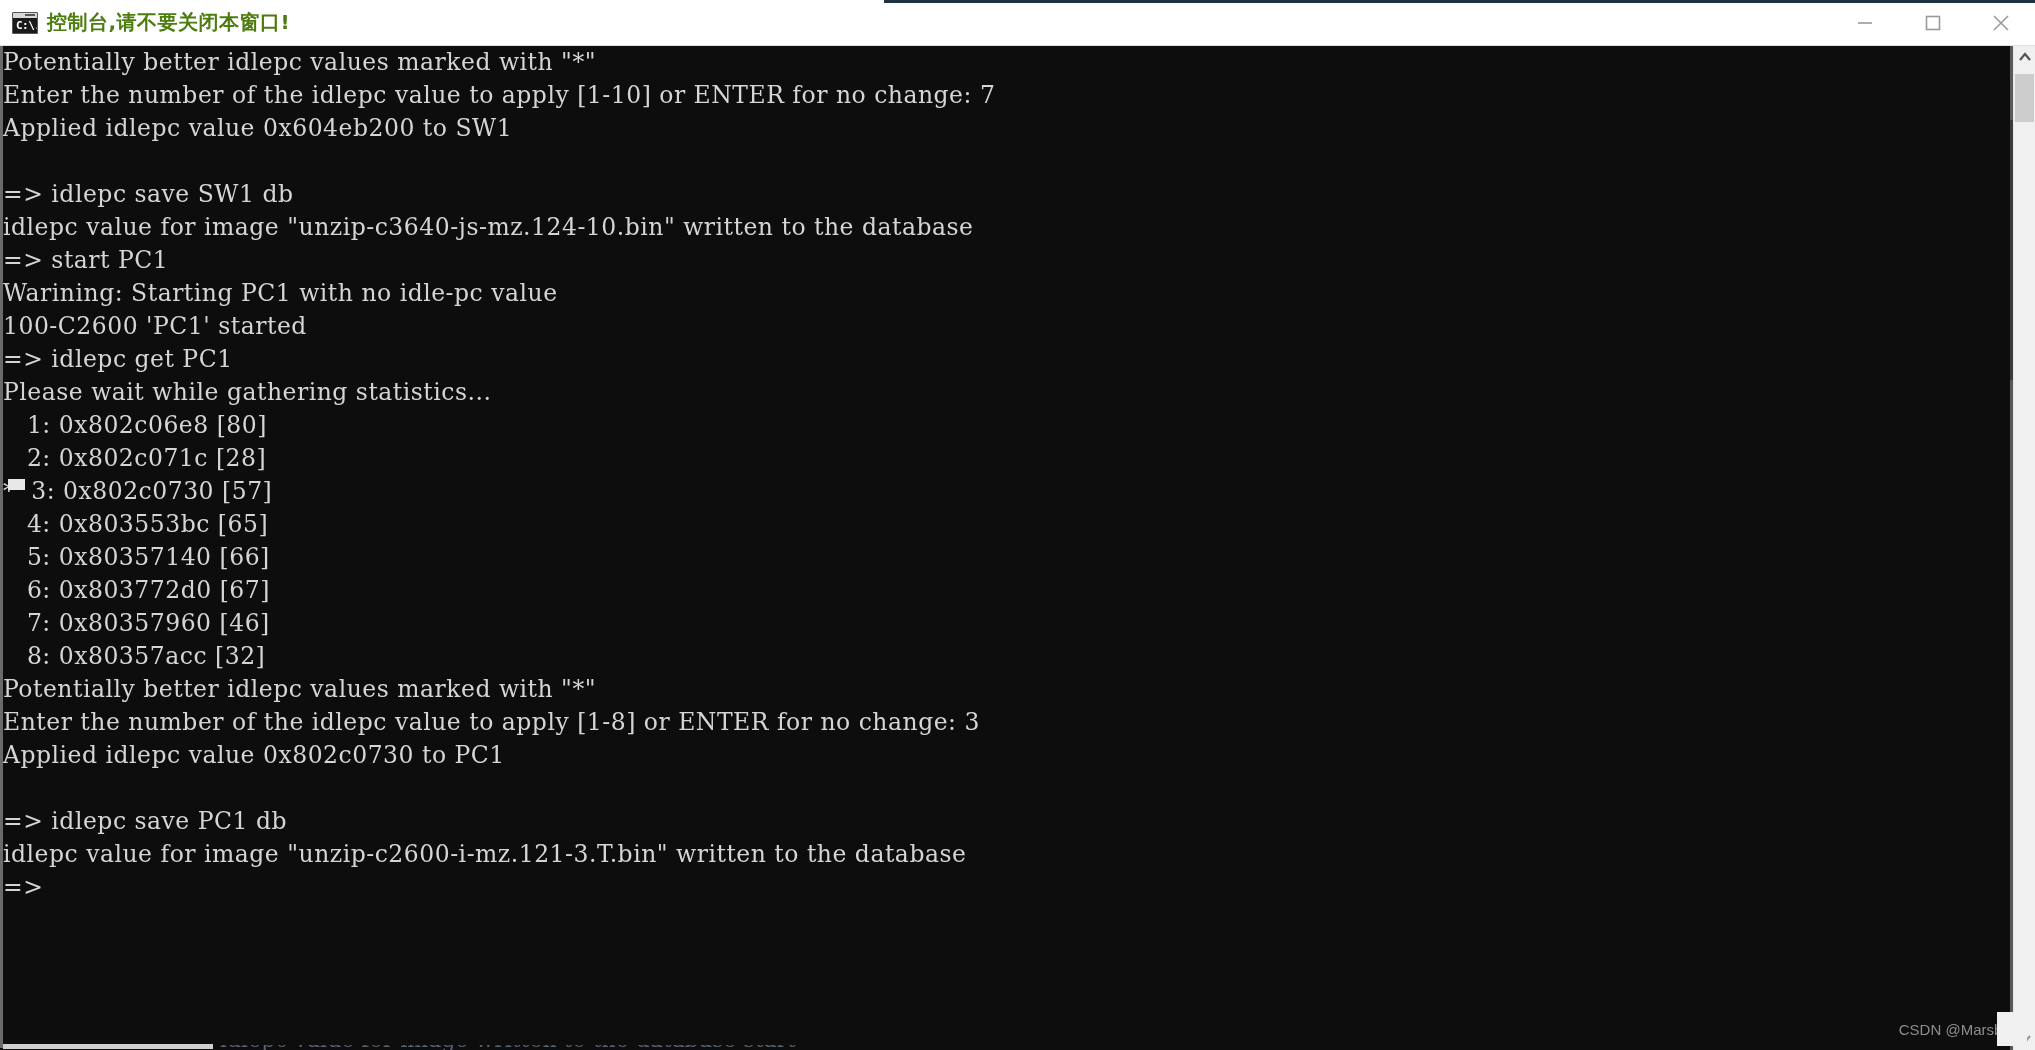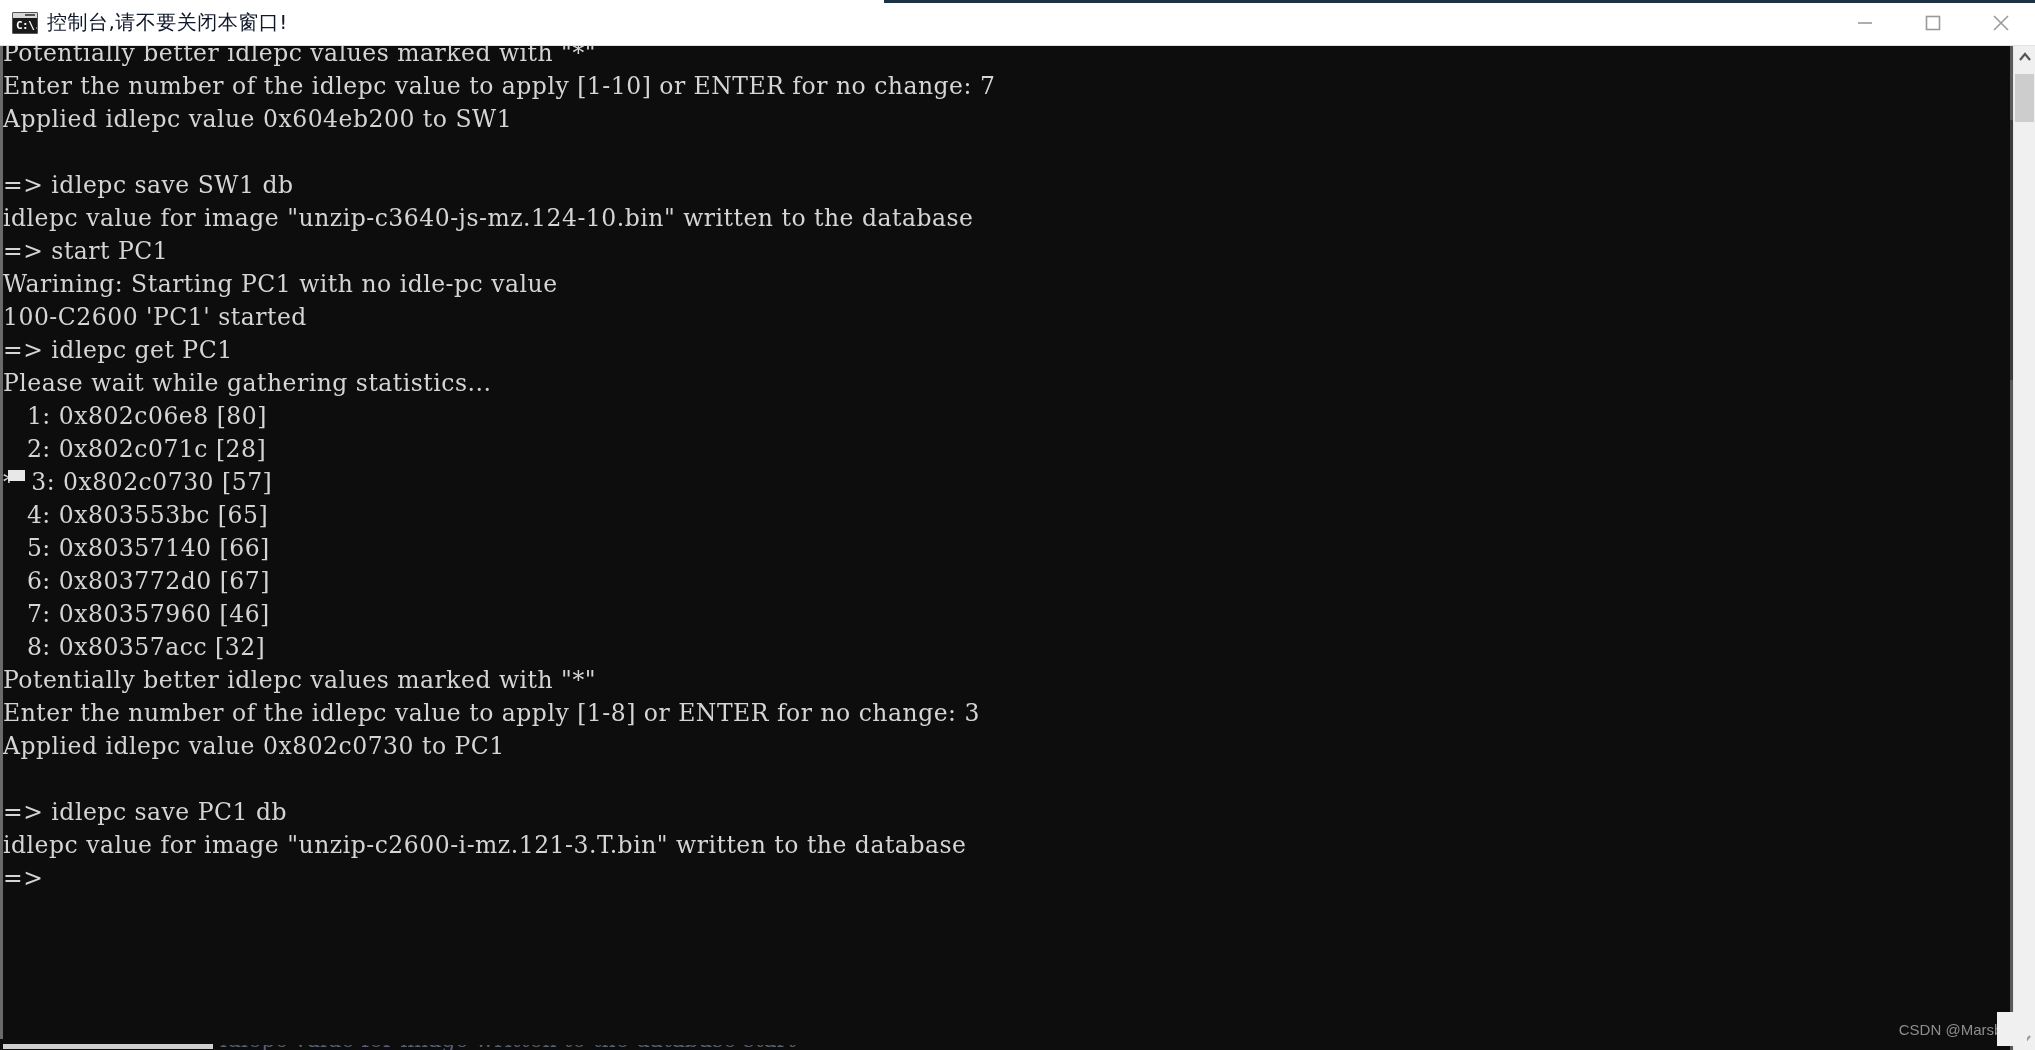--- a/index.html
+++ b/index.html
@@ -67,40 +67,41 @@
     left: 3px; top: 7px;
     color: #ffffff;
     font-family: "DejaVu Sans Mono", monospace;
     font-size: 11px;
     font-weight: bold;
     line-height: 11px;
     letter-spacing: -0.5px;
   }
   #titlebar-title {
     font-size: 20px;
-    color: #0f172a;
+    color: #4d7c0f;
     font-family: "DejaVu Sans", sans-serif;
     white-space: nowrap;
     letter-spacing: 0.5px;
+    font-weight: bold;
   }
   #titlebar-spacer { flex: 1 1 auto; }
 
   .win-btn {
     width: 68px; height: 45px;
     display: flex;
     align-items: center;
     justify-content: center;
     flex: 0 0 auto;
   }
   .win-btn svg { display: block; }
 
   
   #terminal-wrap {
     position: absolute;
-    top: 35px; left: 0;
+    top: 44px; left: 0;
     width: 2035px;
     height: 1004px;
     background: #0d0d0d;
   }
   #terminal-left-border {
     position: absolute;
     top: 0; left: 0;
     width: 3px; height: 1004px;
     background: #6a6a6a;
     z-index: 6;

